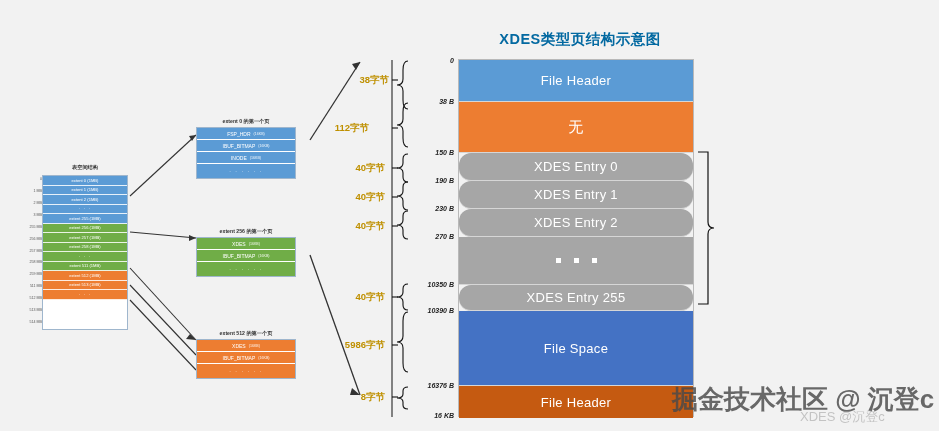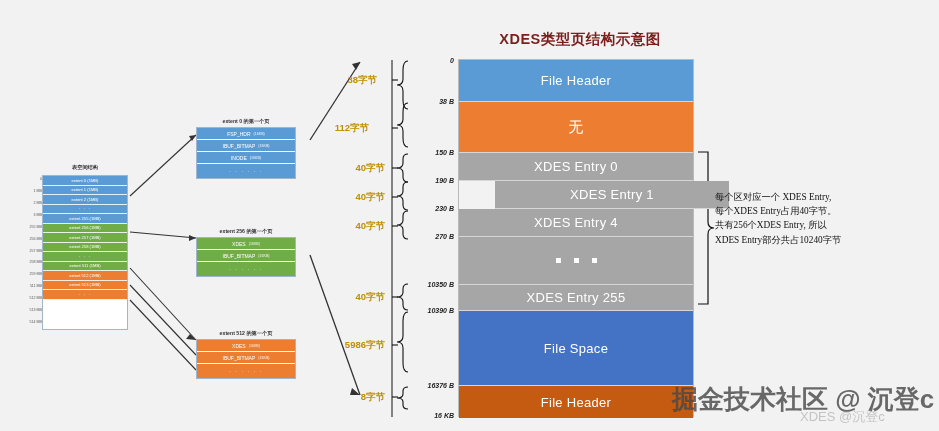--- a/index.html
+++ b/index.html
@@ -12,21 +12,21 @@
   }
   .stage { position: absolute; inset: 0; }
 
   
   .diagram-title {
     position: absolute;
     left: 460px; top: 30px; width: 240px;
     text-align: center;
     font-size: 14.5px;
     font-weight: bold;
-    color: #7f1d1d;
+    color: #0369a1;
     letter-spacing: .5px;
   }
 
   
   .fs-table {
     position: absolute;
     left: 42px; top: 175px;
     width: 86px; height: 155px;
     border: 1px solid #9fb6cd;
     background: #fff;
@@ -117,21 +117,21 @@
     width: 100%;
     display: flex; align-items: center; justify-content: center;
     color: #fff;
     font-size: 13px;
     letter-spacing: .3px;
     position: relative;
   }
   .page-block.sep { border-bottom: 1px solid #d6d6d6; }
   .blk-header  { background: #5b9bd5; }
   .blk-none    { background: #ed7d31; font-size: 15px; }
-  .blk-xdes    { background: #a6a6a6; }
+  .blk-xdes    { background: #a6a6a6; border-radius: 12px; }
   .blk-dots    { background: #a6a6a6; }
   .blk-empty   { background: #4472c4; }
   .blk-trailer { background: #c55a11; }
   .dots-row { display: flex; gap: 13px; }
   .dots-row i { width: 5px; height: 5px; background: #fff; display: block; }
 
   
   .annotation {
     position: absolute;
     left: 715px; top: 190px;
@@ -293,21 +293,21 @@
         </div>
         <div class="extent-row">
           <span>IBUF_BITMAP</span>
           <span class="sz">(16KB)</span>
         </div>
         <div class="extent-row dots">· · · · · ·</div>
       </div>
   </div>
 
   <div id="size-labels">
-      <div class="size-label" style="top: 80px; left: 292px; width: 85px;">38字节</div>
+      <div class="size-label" style="top: 80px; left: 304px; width: 85px;">38字节</div>
       <div class="size-label" style="top: 128px; left: 284px; width: 85px;">112字节</div>
       <div class="size-label" style="top: 168px; left: 300px; width: 85px;">40字节</div>
       <div class="size-label" style="top: 197px; left: 300px; width: 85px;">40字节</div>
       <div class="size-label" style="top: 226px; left: 300px; width: 85px;">40字节</div>
       <div class="size-label" style="top: 297px; left: 300px; width: 85px;">40字节</div>
       <div class="size-label" style="top: 345px; left: 300px; width: 85px; text-align: right;">5986字节</div>
       <div class="size-label" style="top: 397px; left: 300px; width: 85px;">8字节</div>
     </div>
 
   <div id="offset-labels">
@@ -326,45 +326,41 @@
   <div class="page-col" id="page-col">
       <div class="page-block blk-header sep" style="height: 42px;">
         <span>File Header</span>
       </div>
       <div class="page-block blk-none sep" style="height: 51px;">
         <span>无</span>
       </div>
       <div class="page-block blk-xdes sep" style="height: 28px;">
         <span>XDES Entry 0</span>
       </div>
-      <div class="page-block blk-xdes sep" style="height: 28px; margin-left: 36px;">
+      <div class="page-block blk-xdes sep" style="height: 28px;">
         <span>XDES Entry 1</span>
       </div>
       <div class="page-block blk-xdes sep" style="height: 28px;">
-        <span>XDES Entry 4</span>
+        <span>XDES Entry 2</span>
       </div>
       <div class="page-block blk-dots sep" style="height: 48px;">
         <div class="dots-row">
           <i></i>
           <i></i>
           <i></i>
         </div>
       </div>
       <div class="page-block blk-xdes sep" style="height: 26px;">
         <span>XDES Entry 255</span>
       </div>
       <div class="page-block blk-empty sep" style="height: 75px;">
         <span>File Space</span>
       </div>
       <div class="page-block blk-trailer" style="height: 32px;">
         <span>File Header</span>
       </div>
     </div>
 
-  <div class="annotation">每个区对应一个 XDES Entry,
-每个XDES Entry占用40字节。
-共有256个XDES Entry, 所以
-XDES Entry部分共占10240字节</div>
 
   <div class="wm-main">掘金技术社区 @ 沉登c</div>
   <div class="wm-sub">XDES @沉登c</div>
 
 </div>
 
 </body></html>

